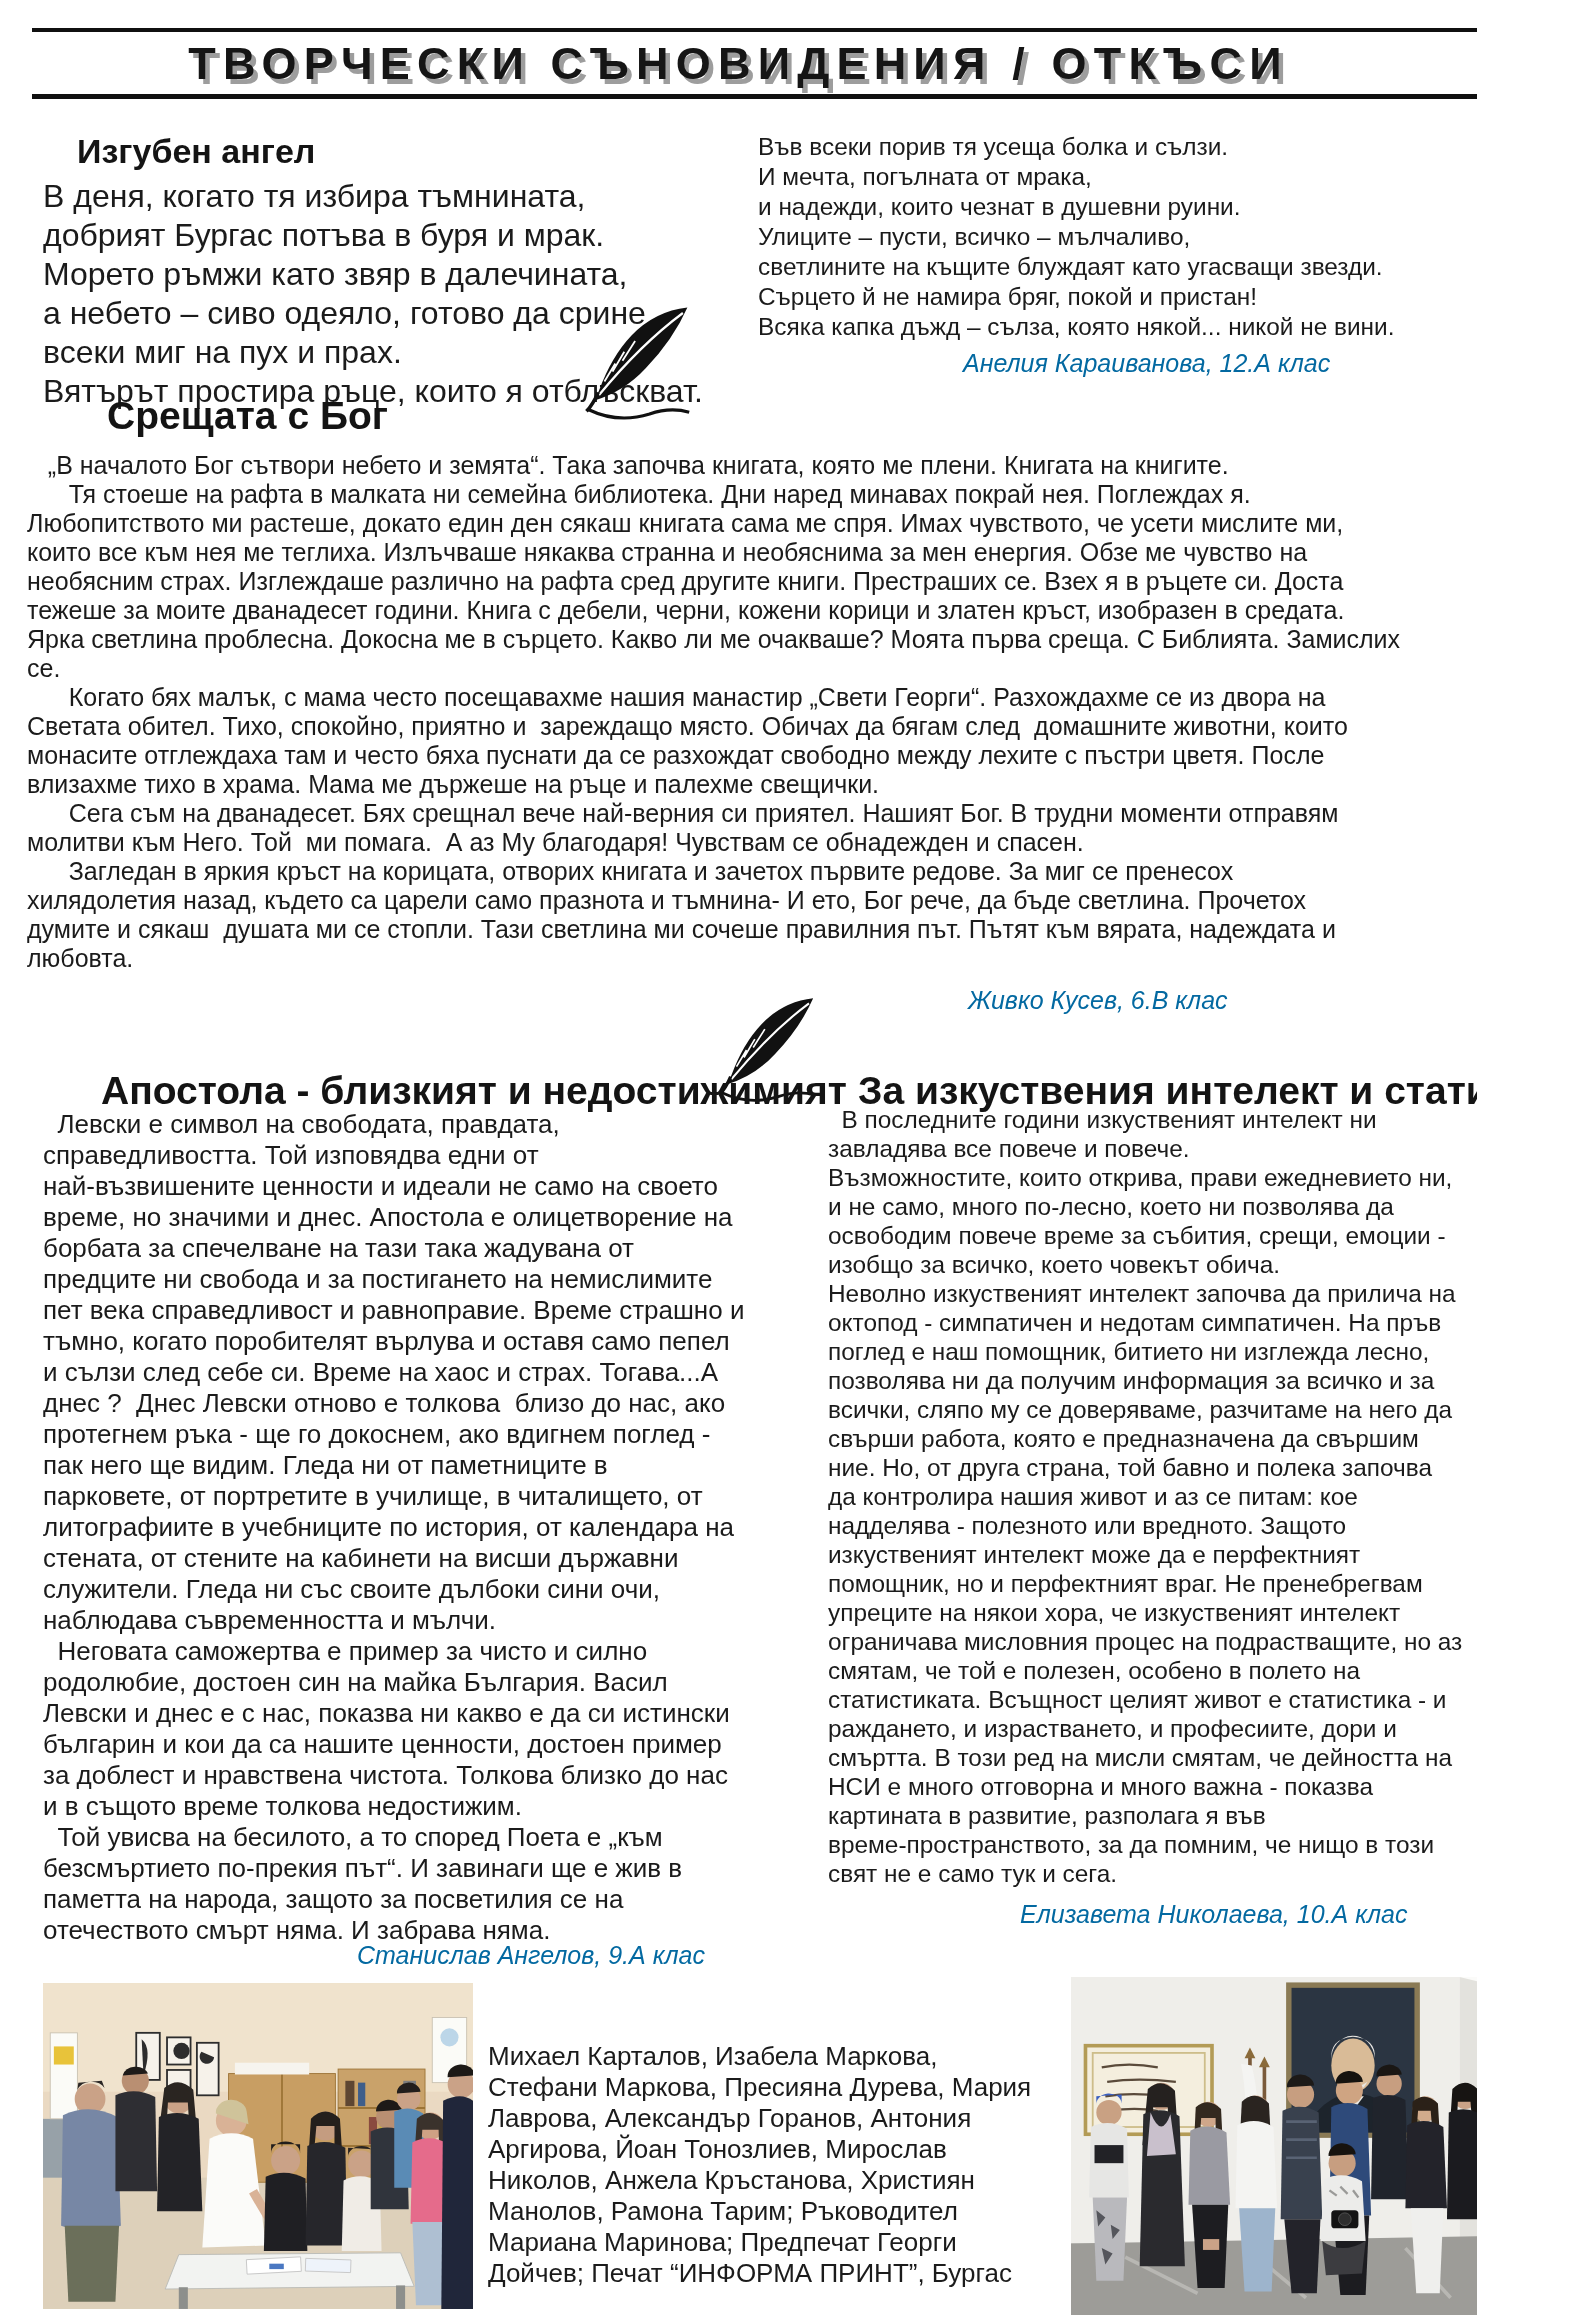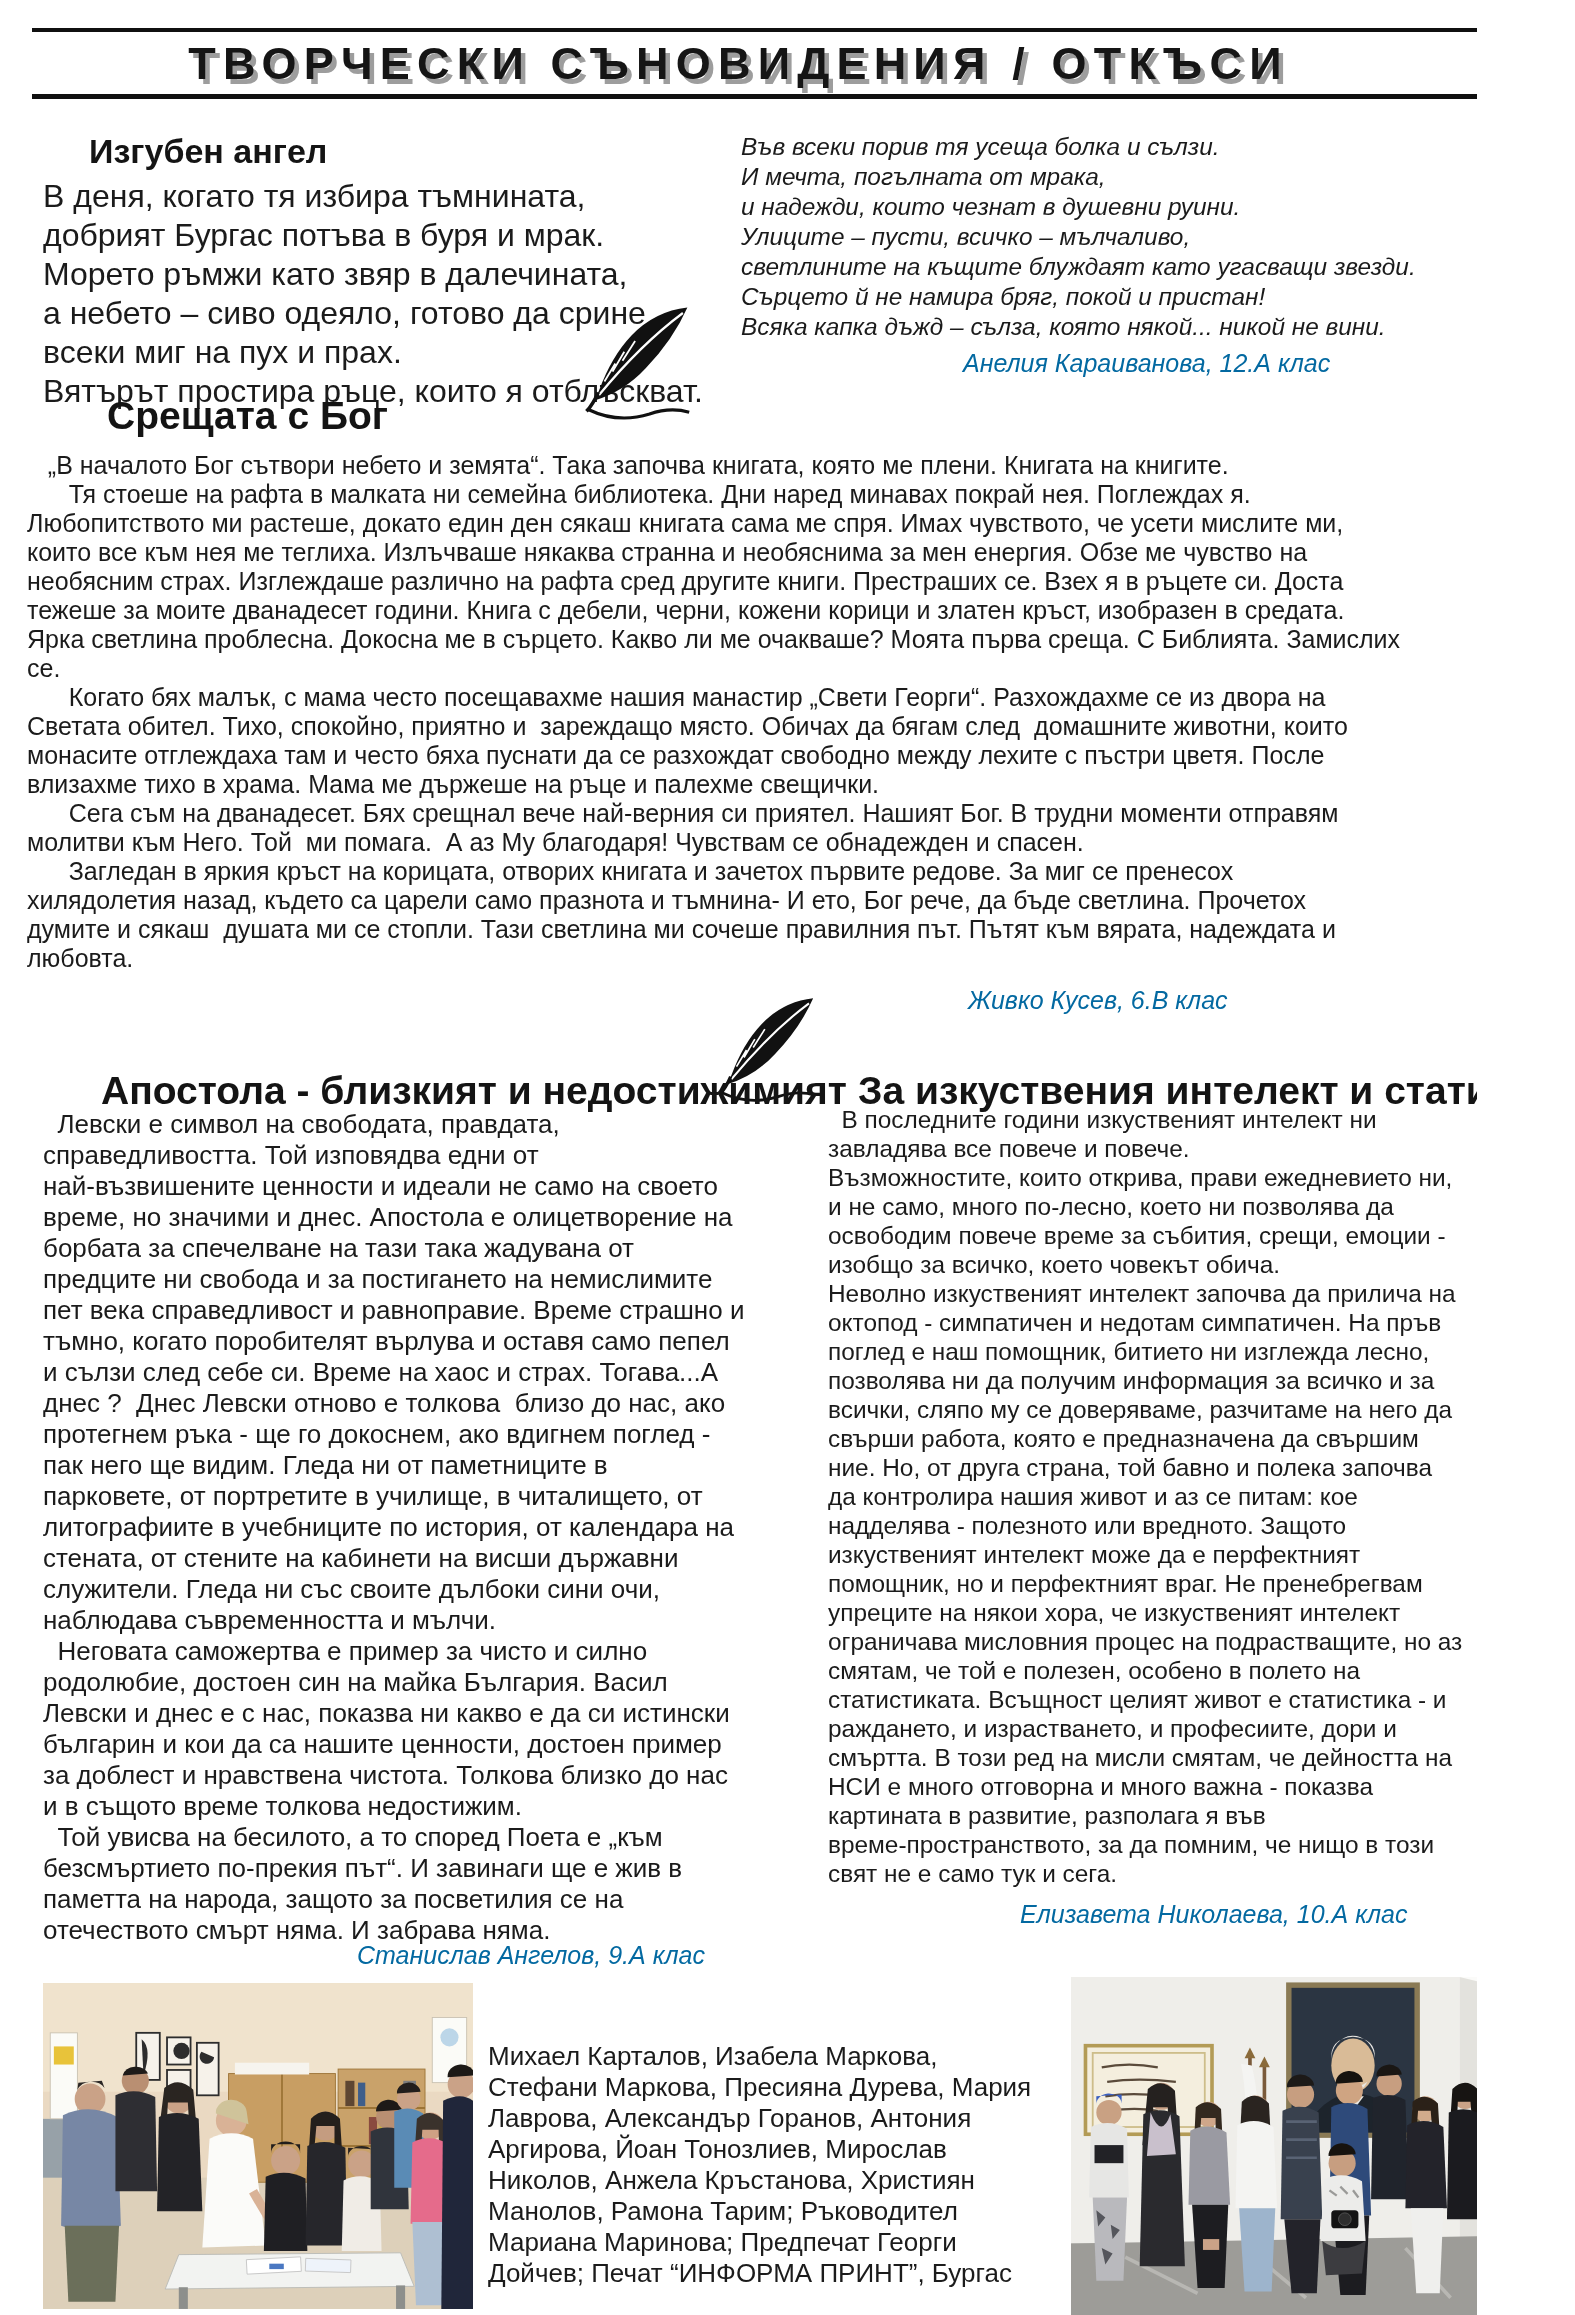--- a/index.html
+++ b/index.html
@@ -24,28 +24,28 @@
 </head>
 <body>
 
 <div class="page">
 
   <div class="abs rule" style="left:32px;top:28px;width:1513px;height:3.6px;"></div>
   <div class="abs masthead" style="left:0;right:0;top:38px;text-align:center;">ТВОРЧЕСКИ СЪНОВИДЕНИЯ / ОТКЪСИ</div>
   <div class="abs pagenum" style="left:1485px;top:43px;">8</div>
   <div class="abs rule" style="left:32px;top:94px;width:1513px;height:4.5px;"></div>
 
-  <h2 class="abs" style="left:77px;top:132px;font-size:34px;margin-left:12px;">Изгубен ангел</h2>
+  <h2 class="abs" style="left:77px;top:132px;font-size:34px;">Изгубен ангел</h2>
   <div class="abs poemL" style="left:43px;top:177px;">В деня, когато тя избира тъмнината,
 добрият Бургас потъва в буря и мрак.
 Морето ръмжи като звяр в далечината,
 а небето – сиво одеяло, готово да срине
 всеки миг на пух и прах.
 Вятърът простира ръце, които я отблъскват.</div>
-  <div class="abs poemR" style="left:741px;top:132px;font-style:italic;">Във всеки порив тя усеща болка и сълзи.
+  <div class="abs poemR" style="left:758px;top:132px;">Във всеки порив тя усеща болка и сълзи.
 И мечта, погълната от мрака,
 и надежди, които чезнат в душевни руини.
 Улиците – пусти, всичко – мълчаливо,
 светлините на къщите блуждаят като угасващи звезди.
 Сърцето й не намира бряг, покой и пристан!
 Всяка капка дъжд – сълза, която някой... никой не вини.</div>
   <div class="abs byline" style="left:963px;top:349px;">Анелия Караиванова, 12.А клас</div>
 
   <div class="abs" style="left:568px;top:304px;">
     <svg width="127" height="119" viewBox="0 0 140 132">

